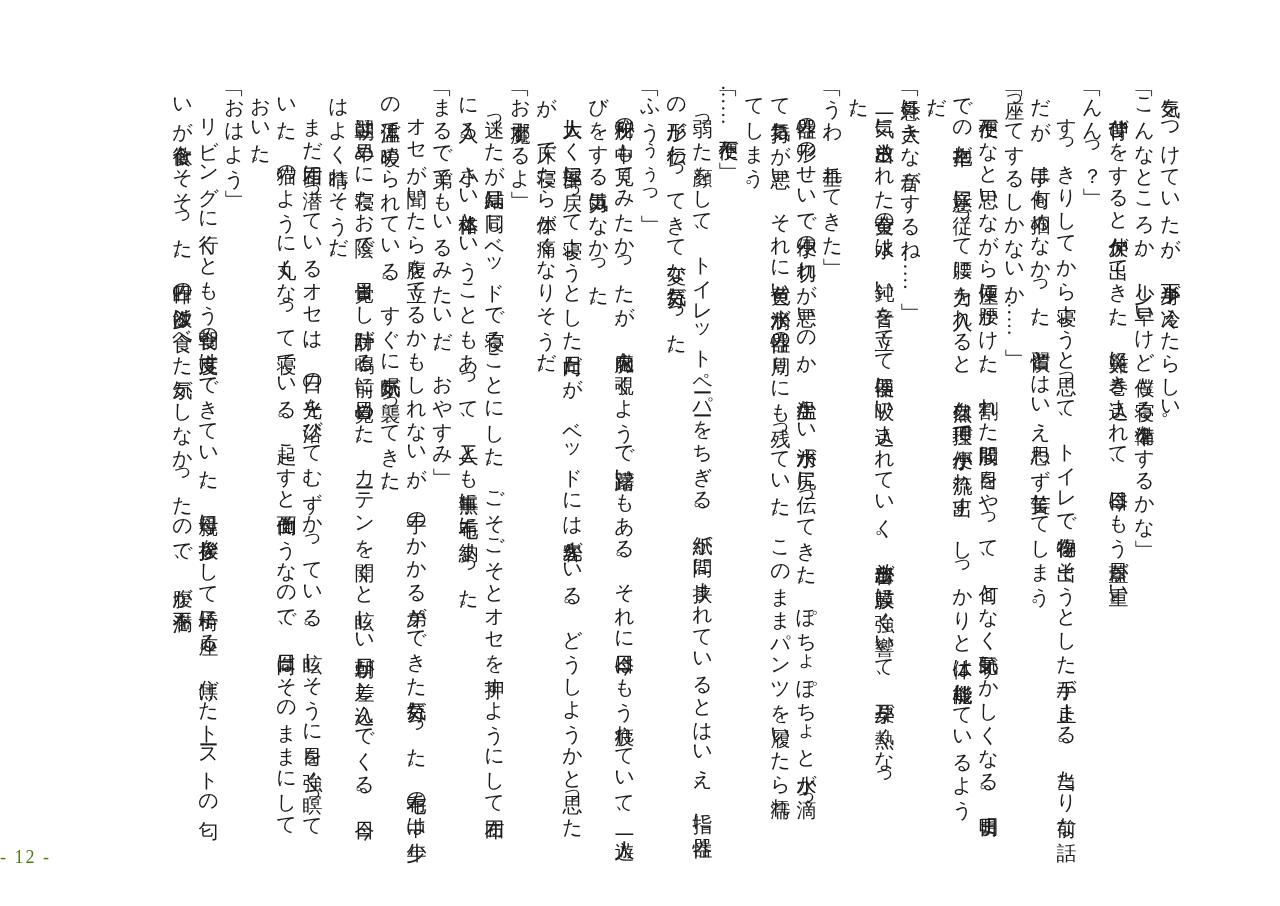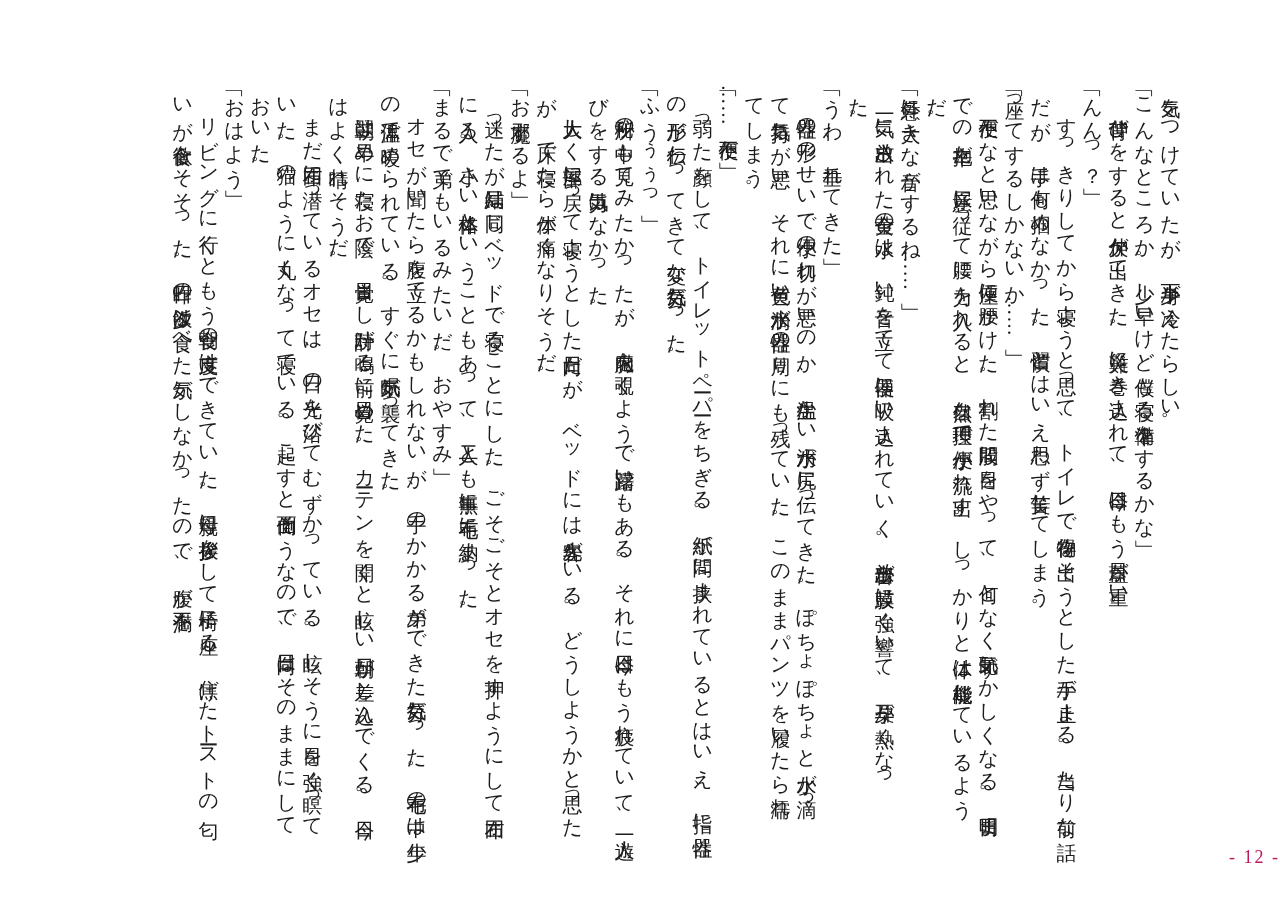--- a/index.html
+++ b/index.html
@@ -32,22 +32,22 @@
     padding: 0;
   }
   .text-block p.indent {
     text-indent: 1em;
   }
   .footer {
     position: absolute;
     left: 0;
     bottom: 38px;
     width: 100%;
-    text-align: right;
-    color: #be185d;
+    text-align: left;
+    color: #4d7c0f;
     font-size: 18px;
     letter-spacing: 2px;
   }
 </style>
 </head>
 <body>
 
 <div class="page">
   <div class="text-block" id="text-block">
       <p>気をつけていたが、下半身が冷えたらしい。</p>

